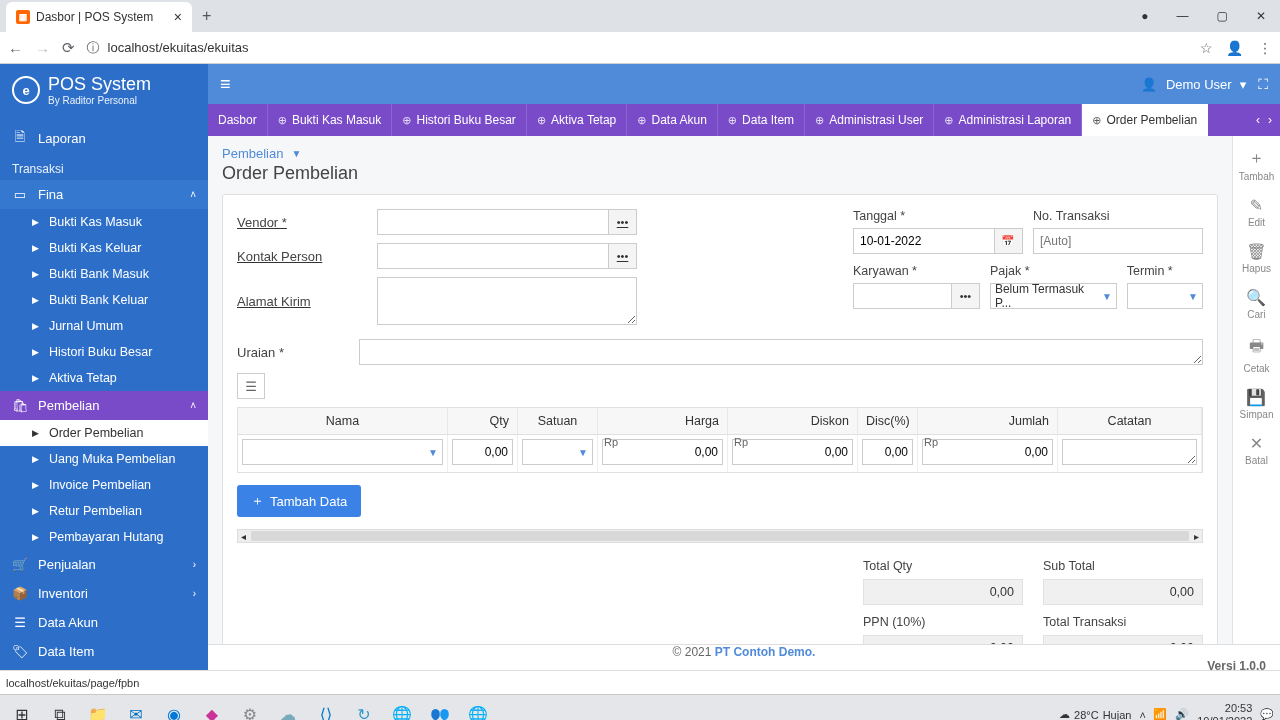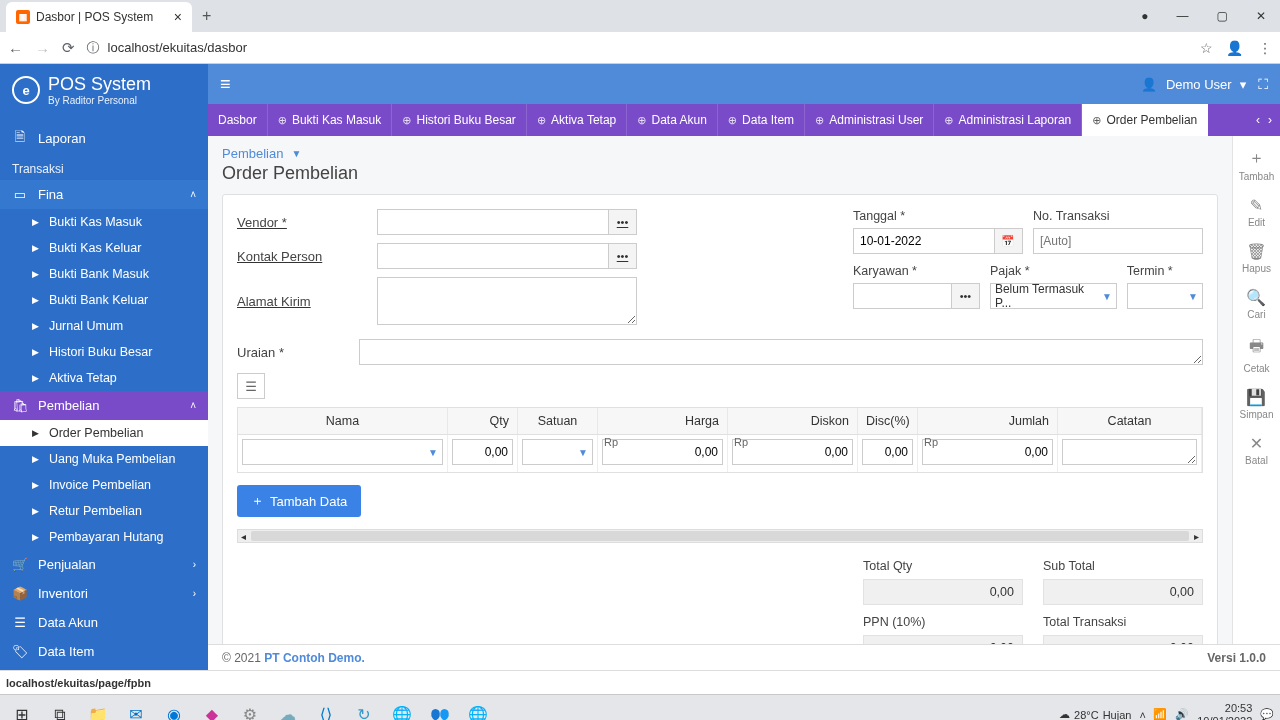--- a/index.html
+++ b/index.html
@@ -99,24 +99,24 @@
 
 .totals { display:flex; justify-content:flex-end; margin-top:16px; gap:20px; }
 .tcol { width:160px; }
 .tcol .tl { font-size:12.5px; color:#444; margin-bottom:6px; }
 .tcol .tv { background:#f0f0f0; border:1px solid #e2e2e2; height:26px; display:flex; align-items:center; justify-content:flex-end; padding:0 8px; font-size:12.5px; margin-bottom:10px; }
 
 .actbar { width:48px; background:#fff; border-left:1px solid #e3e3e3; display:flex; flex-direction:column; align-items:center; padding-top:12px; }
 .act { display:flex; flex-direction:column; align-items:center; gap:2px; margin-bottom:14px; color:#888; font-size:10px; cursor:pointer; }
 .act .ai { font-size:16px; }
 
-.footer { height:26px; border-top:1px solid #ddd; background:#fff; display:flex; align-items:center; padding:0 14px; font-size:12px; color:#666; }
+.footer { height:26px; border-top:1px solid #ddd; background:#fff; display:flex; align-items:center; padding:0 14px; font-size:12px; color:#666;flex-direction:column; }
 .footer .ver { margin-left:auto;font-weight:bold; }
 
-.statusbar { height:24px; background:#fff; border-top:1px solid #ddd; font-size:11px; color:#333; display:flex; align-items:center; padding:0 6px;font-weight:bold; }
+.statusbar { height:24px; background:#fff; border-top:1px solid #ddd; font-size:11px; color:#333; display:flex; align-items:center; padding:0 6px; }
 .taskbar { height:40px; background:#e4e6ea; border-top:1px solid #c8c8c8; display:flex; align-items:center; padding:0 6px; gap:6px; }
 .tico { width:32px; height:30px; display:flex; align-items:center; justify-content:center; font-size:16px; }
 .tray { margin-left:auto; display:flex; align-items:center; gap:8px; font-size:11px; color:#333; }
 .tray .wx { display:flex; align-items:center; gap:4px; }
 .tray .clock { text-align:right; line-height:1.1; }
 </style>
 </head>
 <body>
 
 <div class="chrome-top">
@@ -133,21 +133,21 @@
     <span>✕</span>
   </div>
 </div>
 
 <div class="addrbar">
   <span class="nav">←</span>
   <span class="nav" style="opacity:.4">→</span>
   <span class="nav">⟳</span>
   <div class="url">
     <span class="info">ⓘ</span>
-    <span>localhost/ekuitas/dasbor</span>
+    <span>localhost/ekuitas/ekuitas</span>
   </div>
   <div class="right">
     <span>☆</span>
     <span>👤</span>
     <span>⋮</span>
   </div>
 </div>
 
 <div class="app">
   <div class="sidebar">

